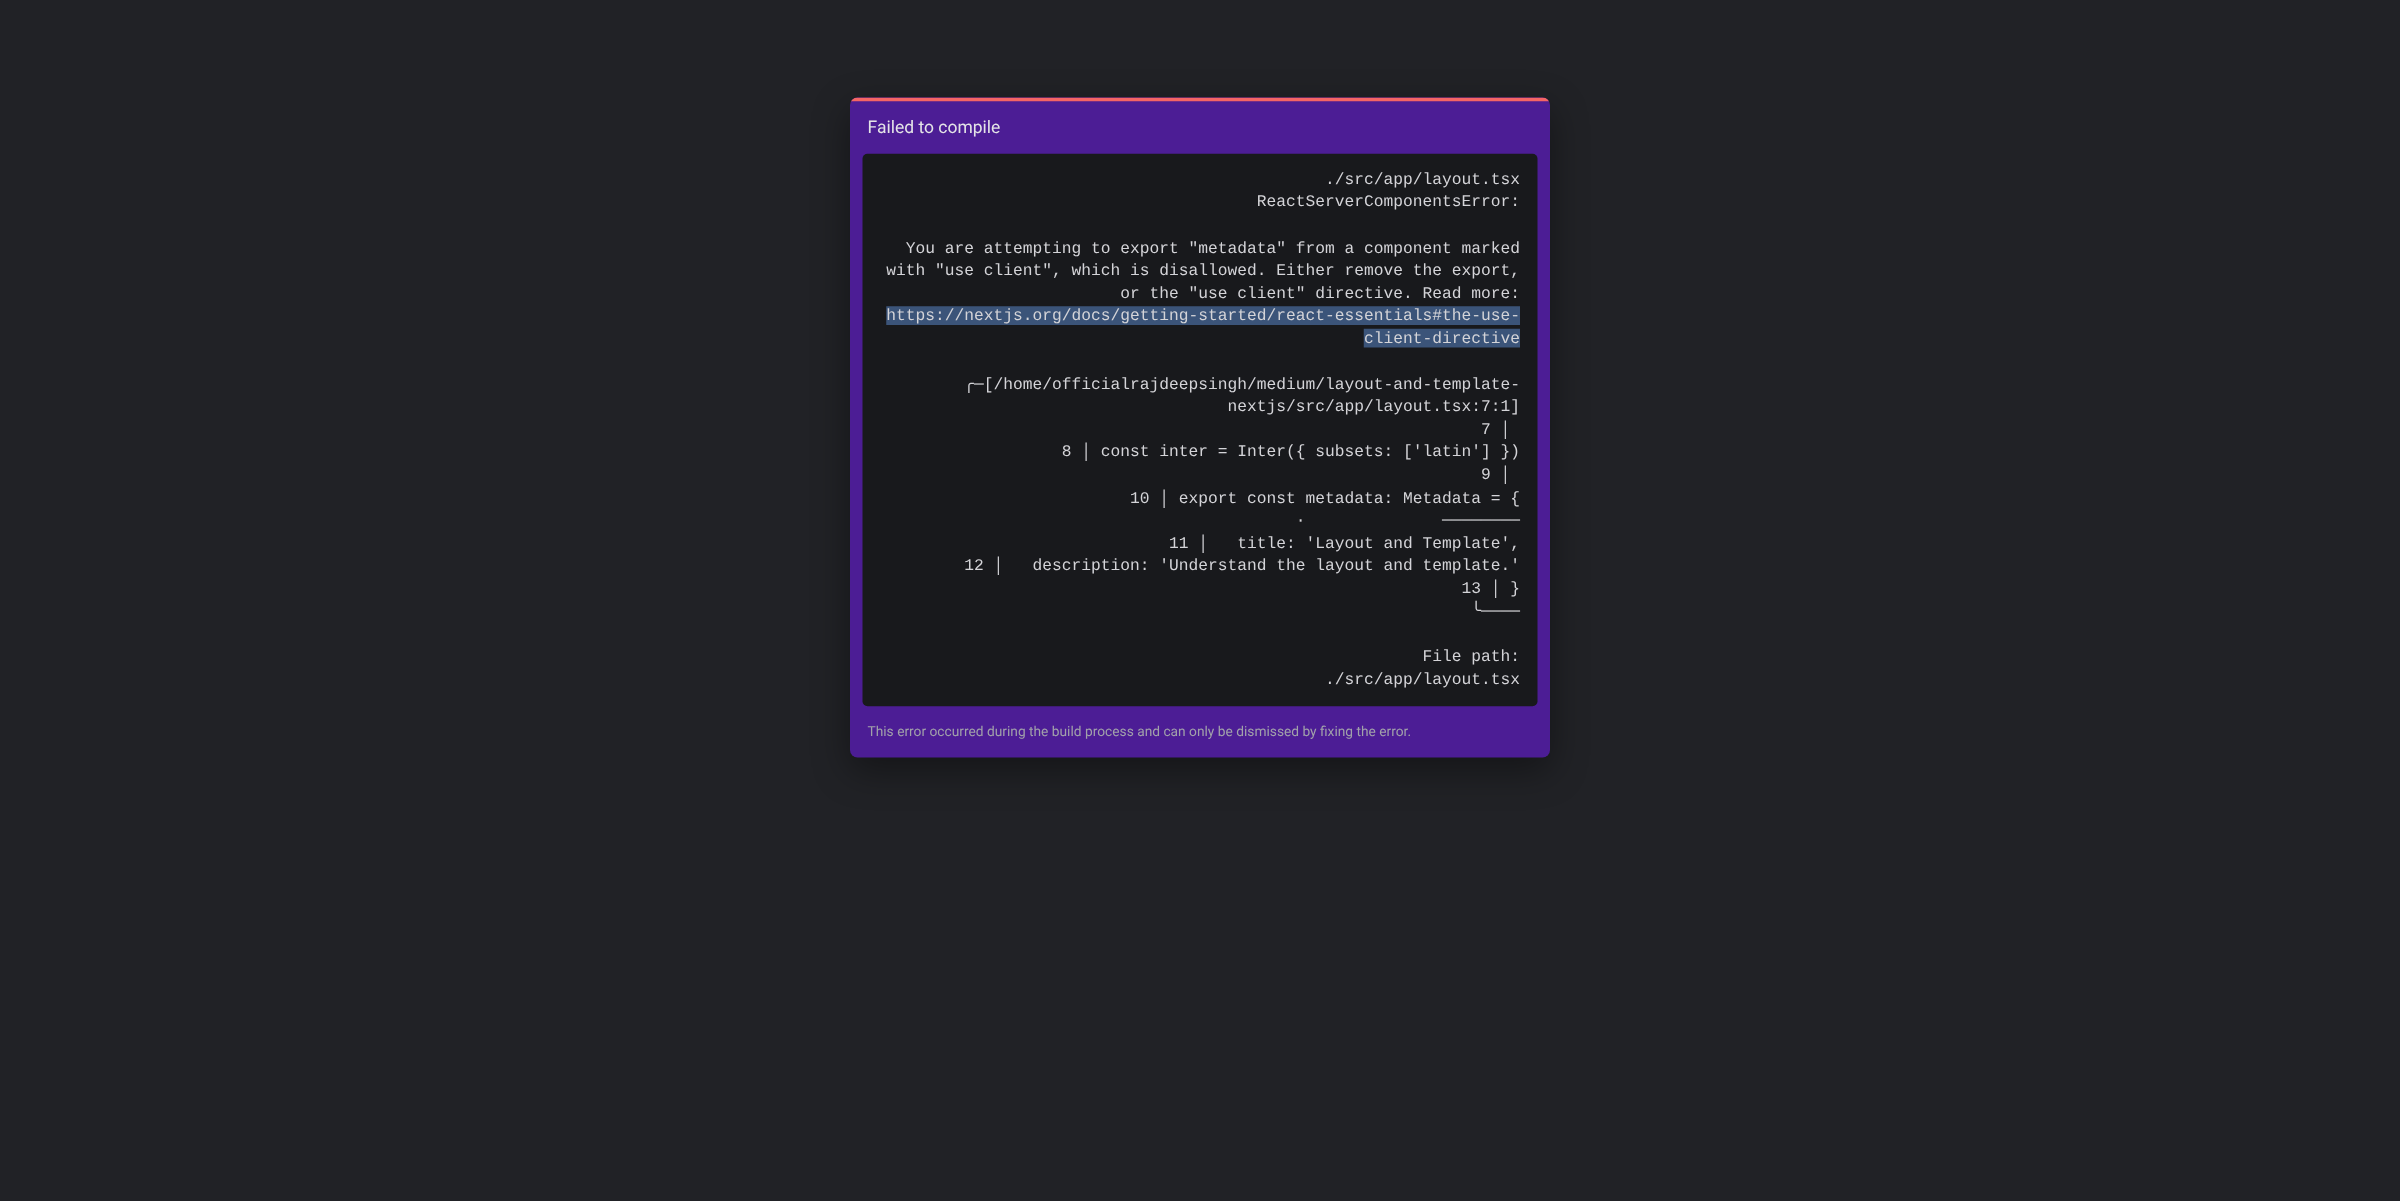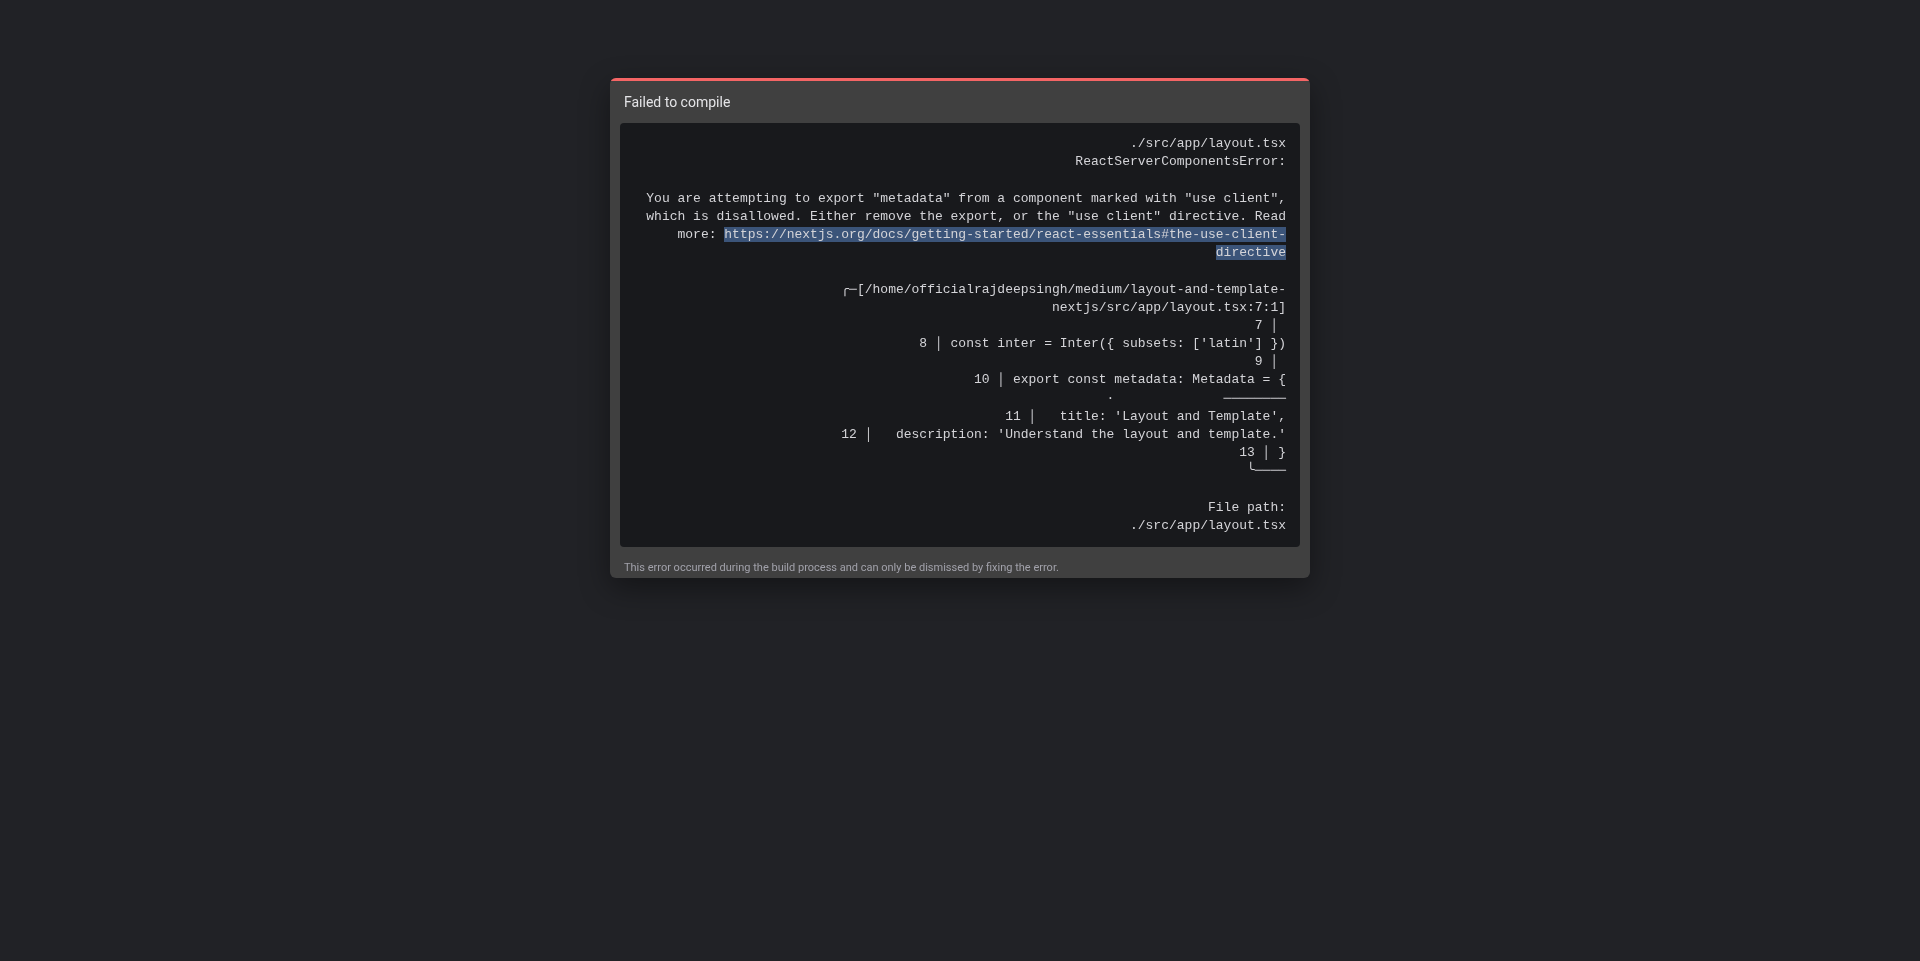--- a/index.html
+++ b/index.html
@@ -12,22 +12,22 @@
       background-color: #212226;
       font-family: -apple-system, BlinkMacSystemFont, "Segoe UI", Roboto, "Helvetica Neue", Arial, sans-serif;
       width: 1920px;
       height: 961px;
       display: flex;
       justify-content: center;
       padding-top: 78px;
     }
 
     .error-dialog {
-      width: 700px;
-      background-color: #404040;
+      width: 560px;
+      background-color: #4c1d95;
       border-radius: 6px;
       overflow: hidden;
       box-shadow: 0 10px 30px rgba(0, 0, 0, 0.4);
       height: fit-content;
     }
 
     .error-top-bar {
       height: 3px;
       background-color: #f56565;
       width: 100%;
@@ -56,21 +56,21 @@
       word-wrap: break-word;
       text-align: right;
     }
 
     .error-body .selected-link {
       background-color: #3b5479;
       color: #d4d4d8;
     }
 
     .error-footer {
-      padding: 4px 14px 4px 14px;
+      padding: 4px 14px 14px 14px;
     }
 
     .error-footer-text {
       color: #a1a1aa;
       font-size: 11px;
     }
   </style>
 </head>
 <body>
 

